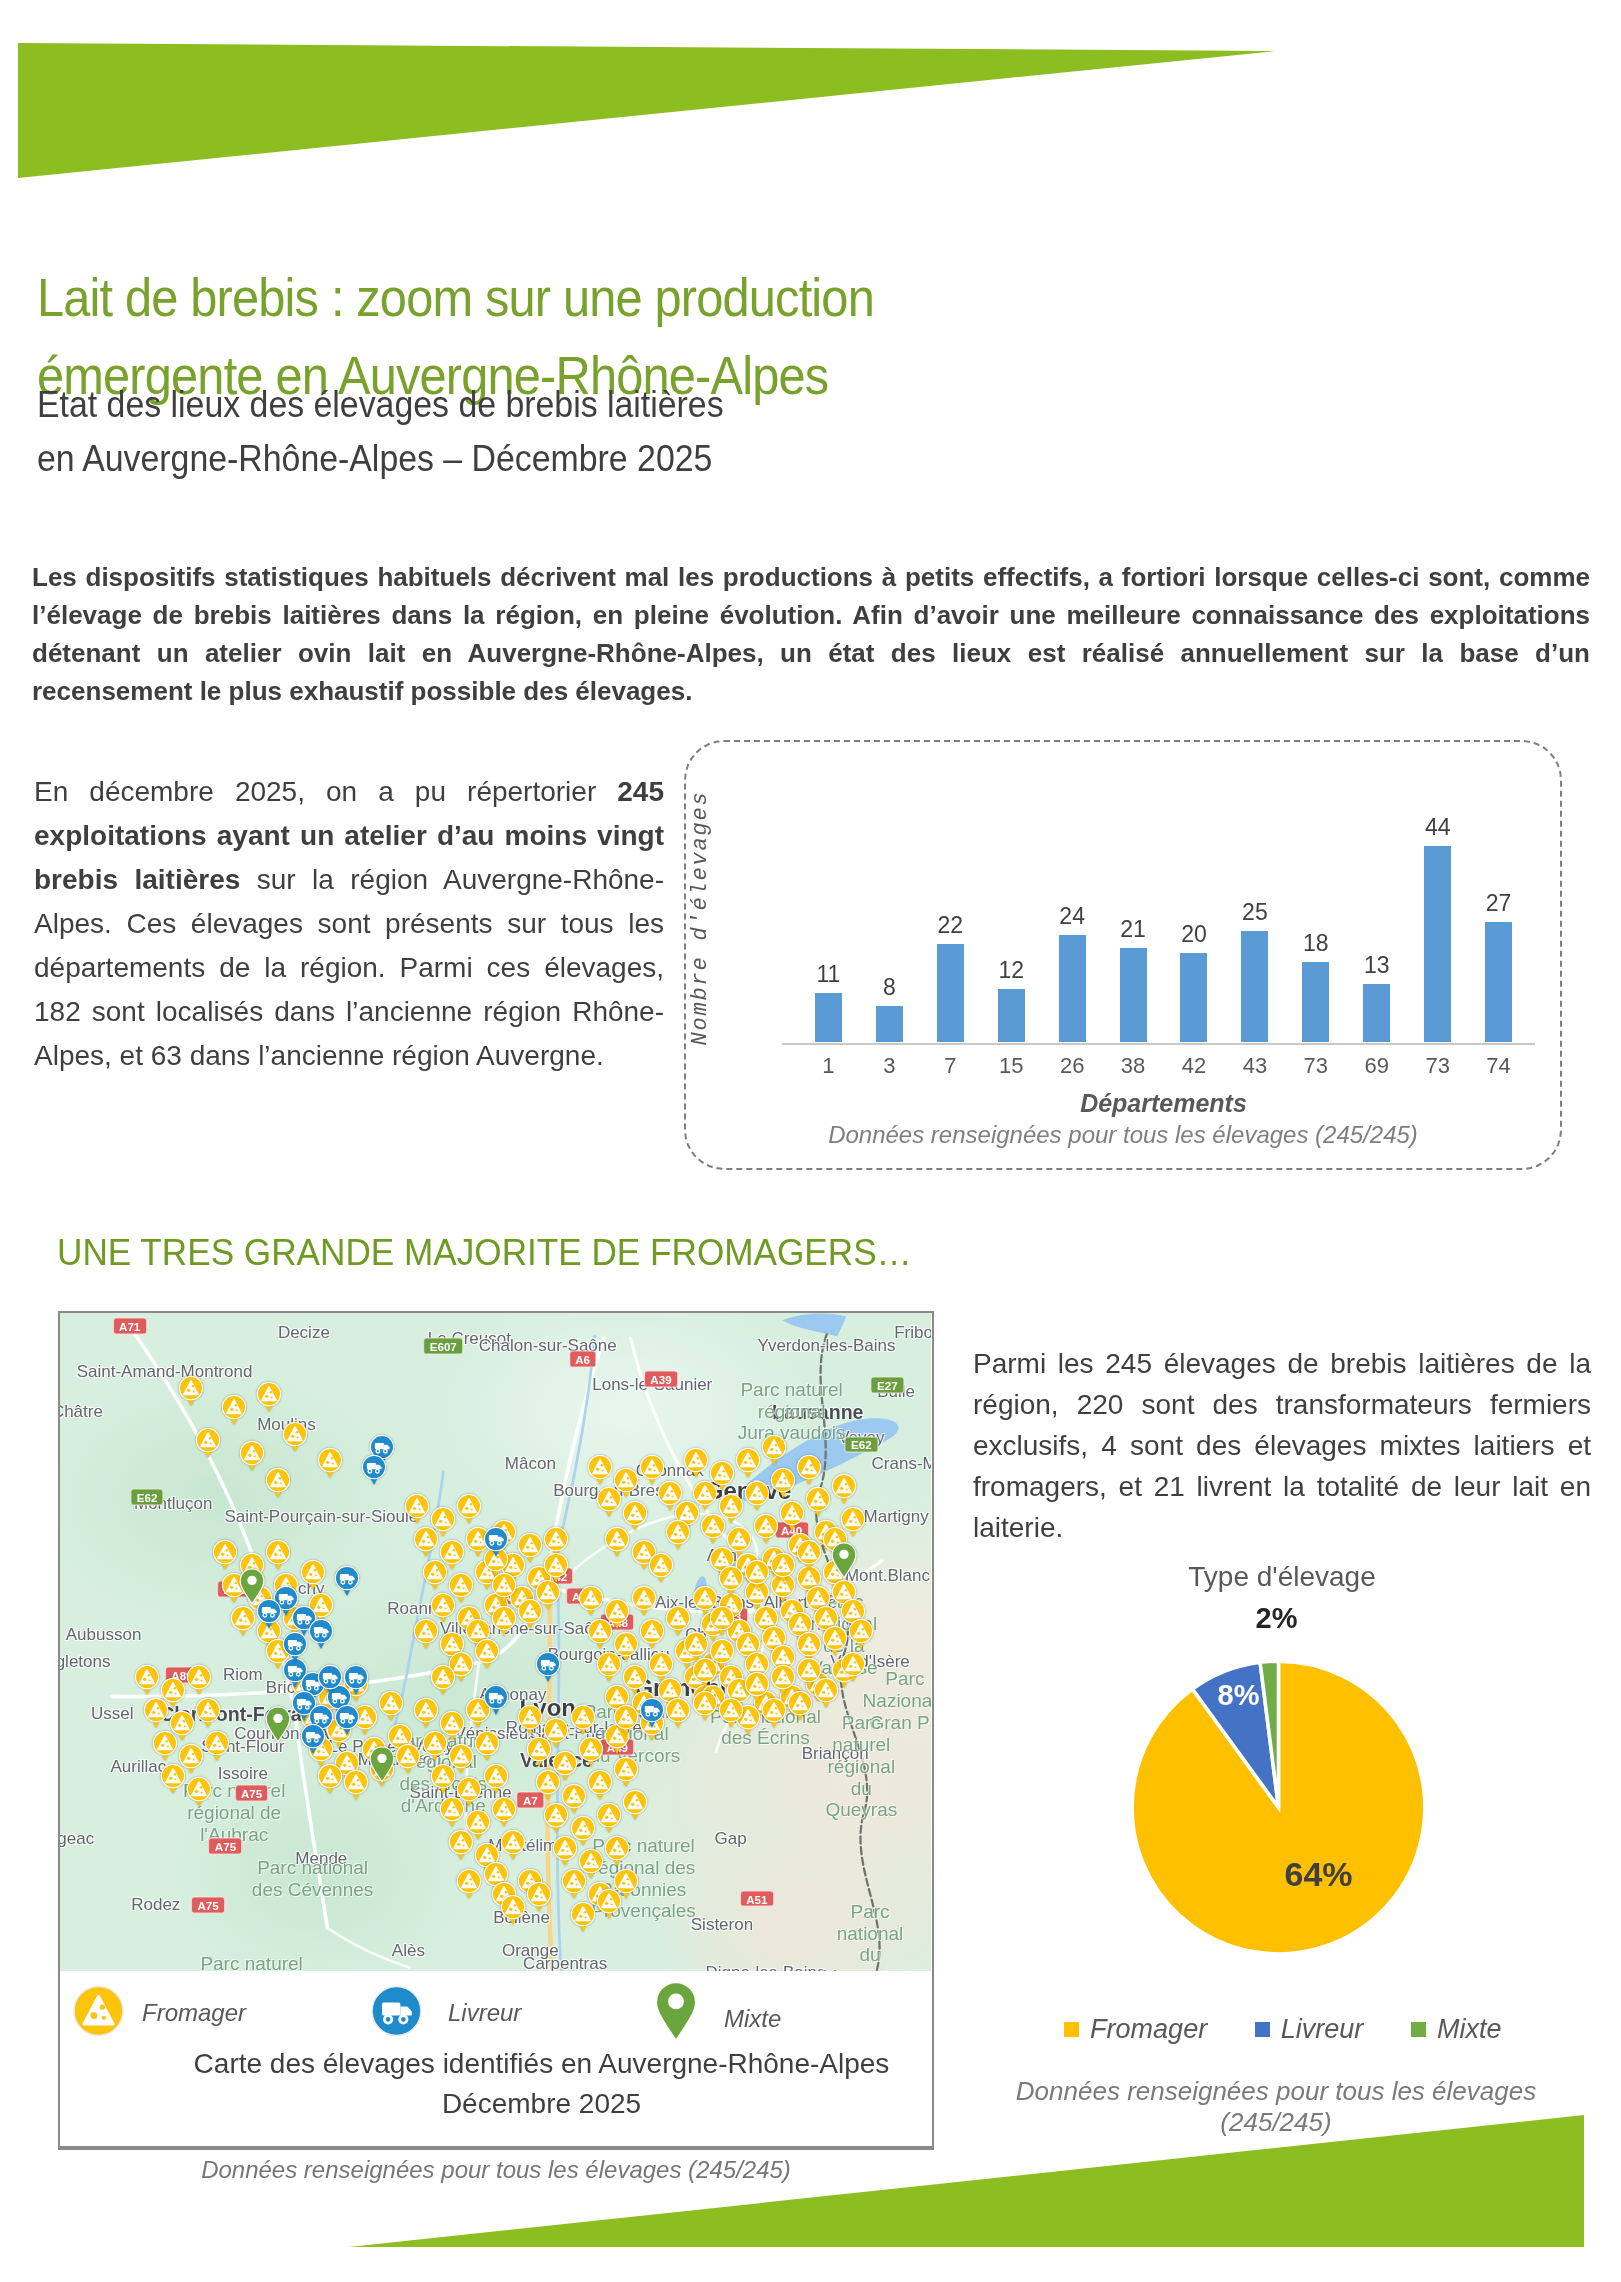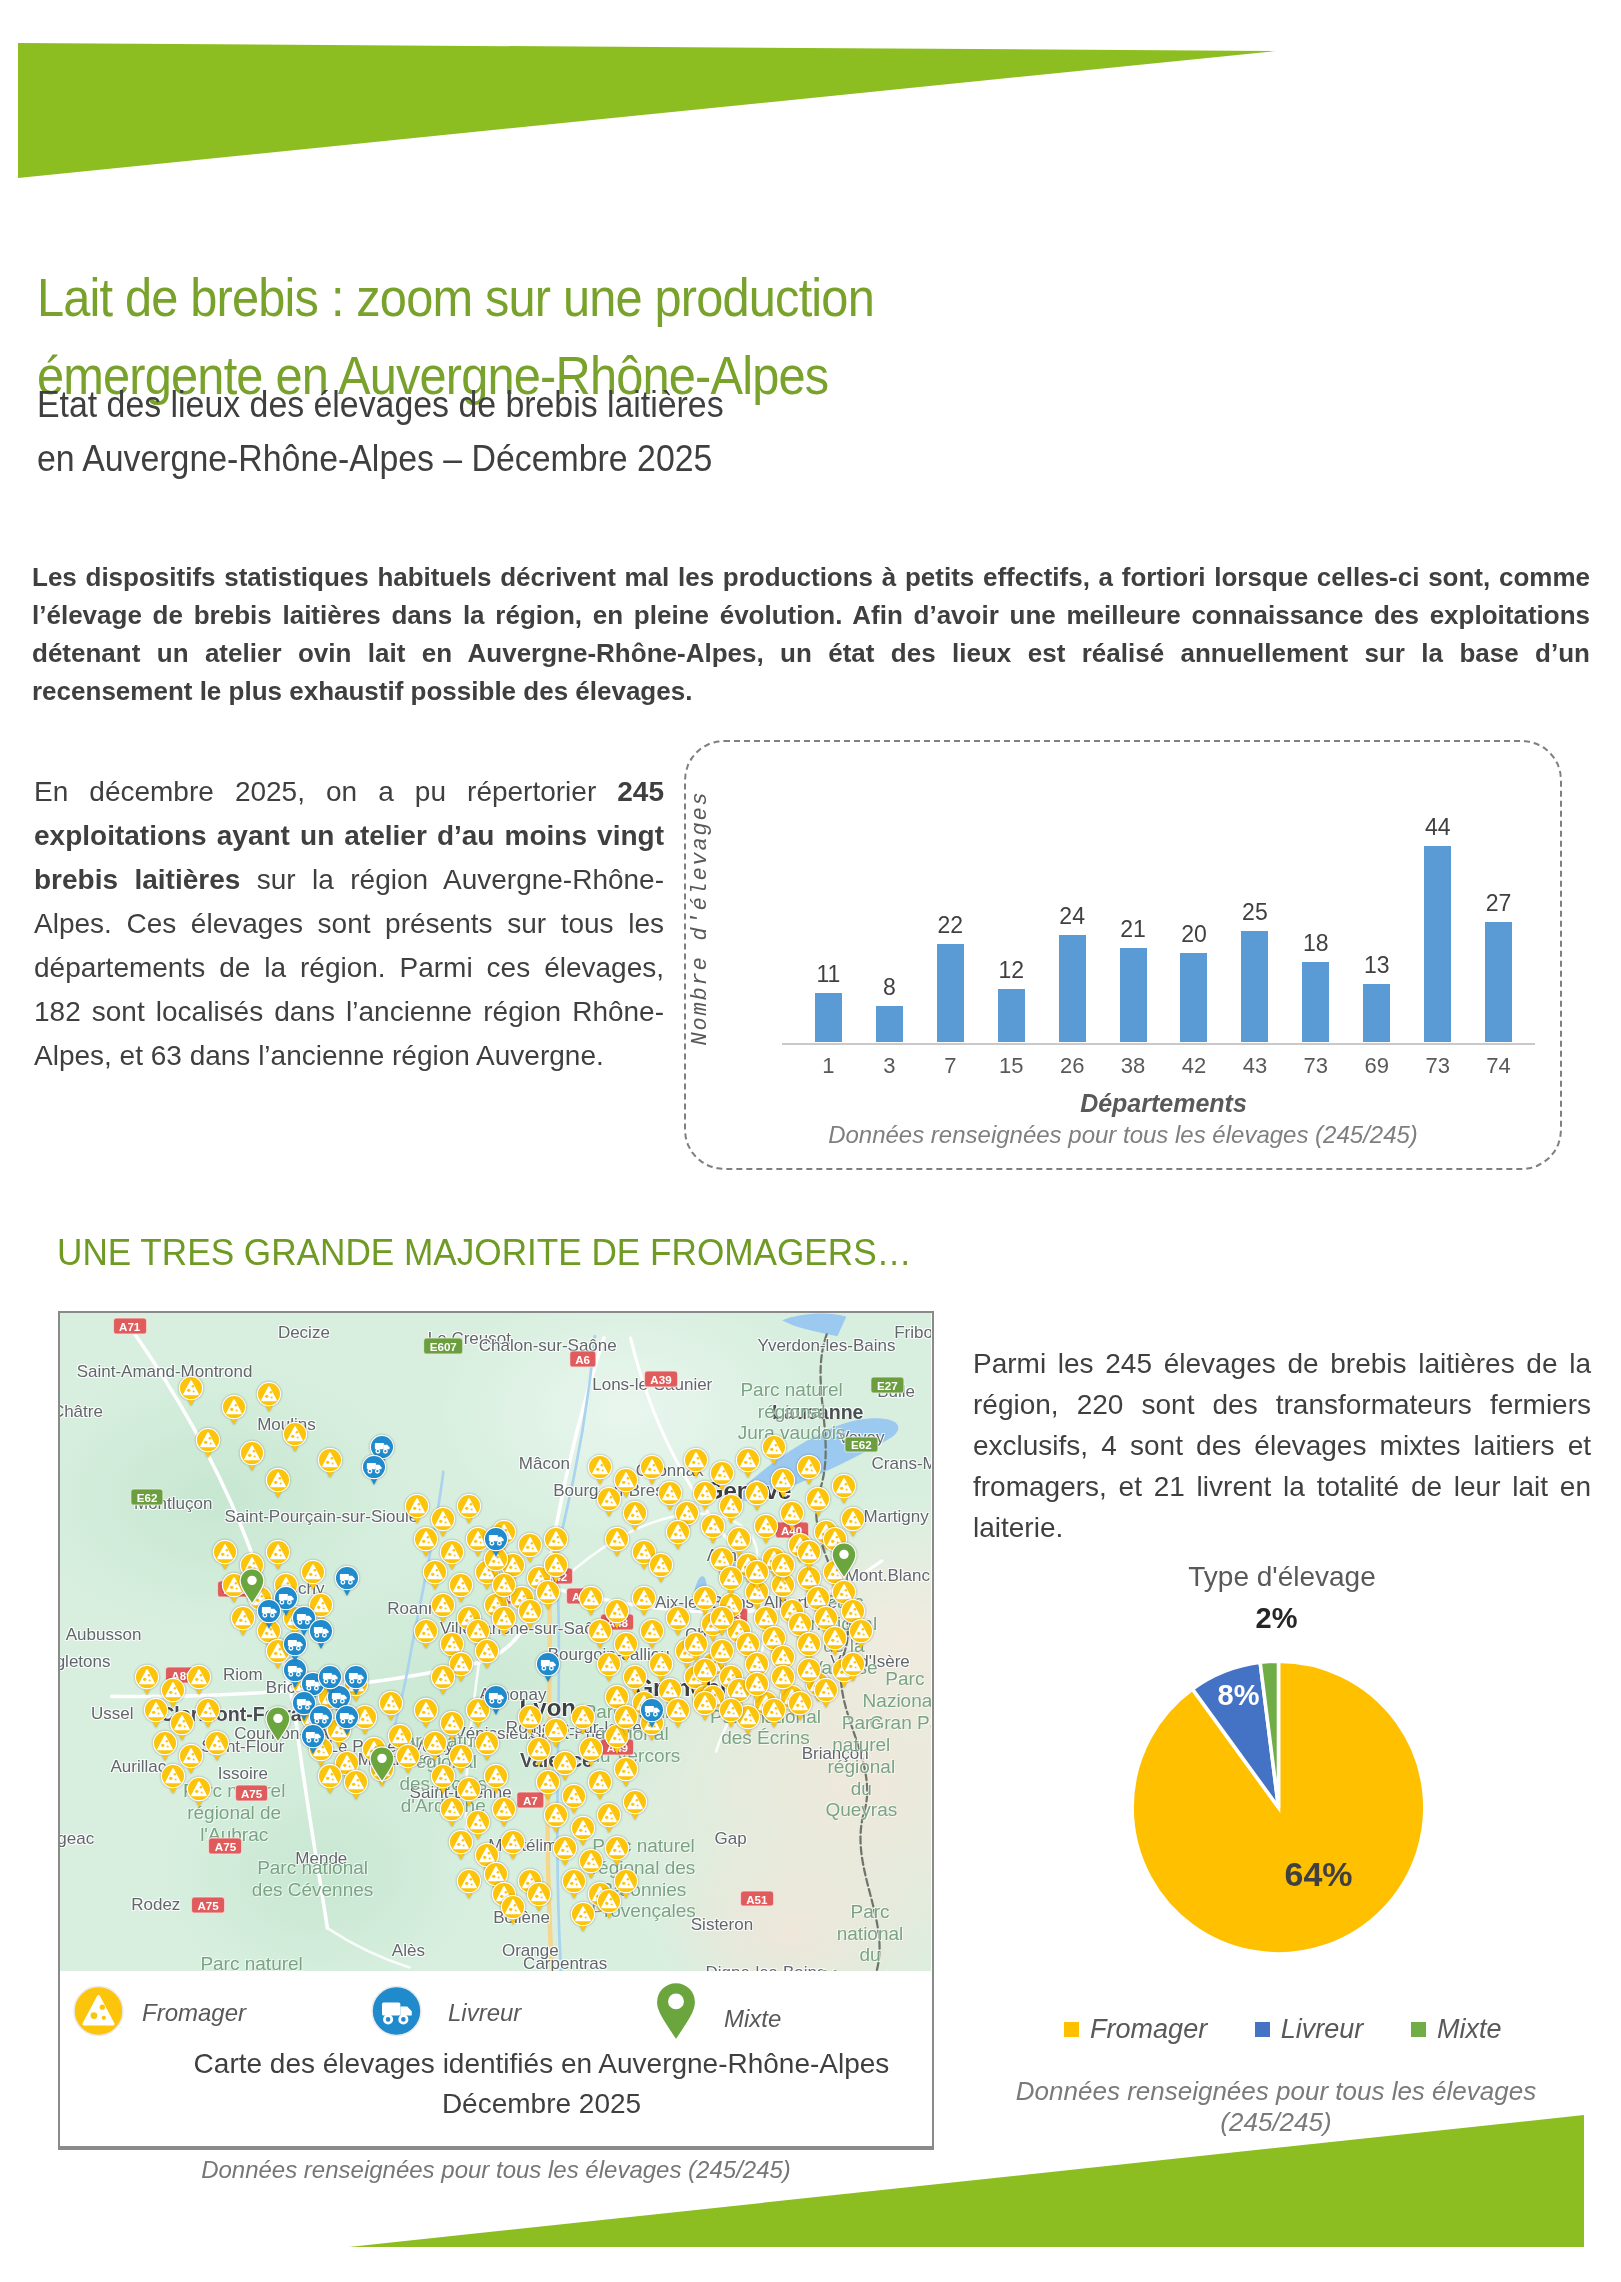--- a/index.html
+++ b/index.html
@@ -215,21 +215,21 @@
           <span class="city" data-name="map-city-label" style="left: 98%; top: 3%;">Fribo</span>
           <span class="city" data-name="map-city-label" style="left: 12%; top: 9%;">Saint-Amand-Montrond</span>
           <span class="city" data-name="map-city-label" style="left: 2%; top: 15%;">Châtre</span>
           <span class="city" data-name="map-city-label" style="left: 26%; top: 17%;">Moulins</span>
           <span class="city" data-name="map-city-label" style="left: 68%; top: 11%;">Lons-le-Saunier</span>
           <span class="city" data-name="map-city-label" style="left: 96%; top: 12%;">Bulle</span>
           <span class="city m" data-name="map-city-label" style="left: 87%; top: 15%;">Lausanne</span>
           <span class="city" data-name="map-city-label" style="left: 92%; top: 19%;">Vevey</span>
           <span class="city" data-name="map-city-label" style="left: 13%; top: 29%;">Montluçon</span>
           <span class="city" data-name="map-city-label" style="left: 30%; top: 31%;">Saint-Pourçain-sur-Sioule</span>
-          <span class="city" data-name="map-city-label" style="left: 54%; top: 23%; margin-left: 14px;">Mâcon</span>
+          <span class="city" data-name="map-city-label" style="left: 54%; top: 23%;">Mâcon</span>
           <span class="city" data-name="map-city-label" style="left: 70%; top: 24%;">Oyonnax</span>
           <span class="city" data-name="map-city-label" style="left: 64%; top: 27%;">Bourg-en-Bresse</span>
           <span class="city b" data-name="map-city-label" style="left: 79%; top: 27%;">Genève</span>
           <span class="city" data-name="map-city-label" style="left: 98%; top: 23%;">Crans-Mon</span>
           <span class="city" data-name="map-city-label" style="left: 96%; top: 31%;">Martigny</span>
           <span class="city" data-name="map-city-label" style="left: 28%; top: 42%;">Vichy</span>
           <span class="city" data-name="map-city-label" style="left: 5%; top: 49%;">Aubusson</span>
           <span class="city" data-name="map-city-label" style="left: 41%; top: 45%;">Roanne</span>
           <span class="city" data-name="map-city-label" style="left: 53%; top: 48%;">Villefranche-sur-Saôn</span>
           <span class="city" data-name="map-city-label" style="left: 21%; top: 55%;">Riom</span>

